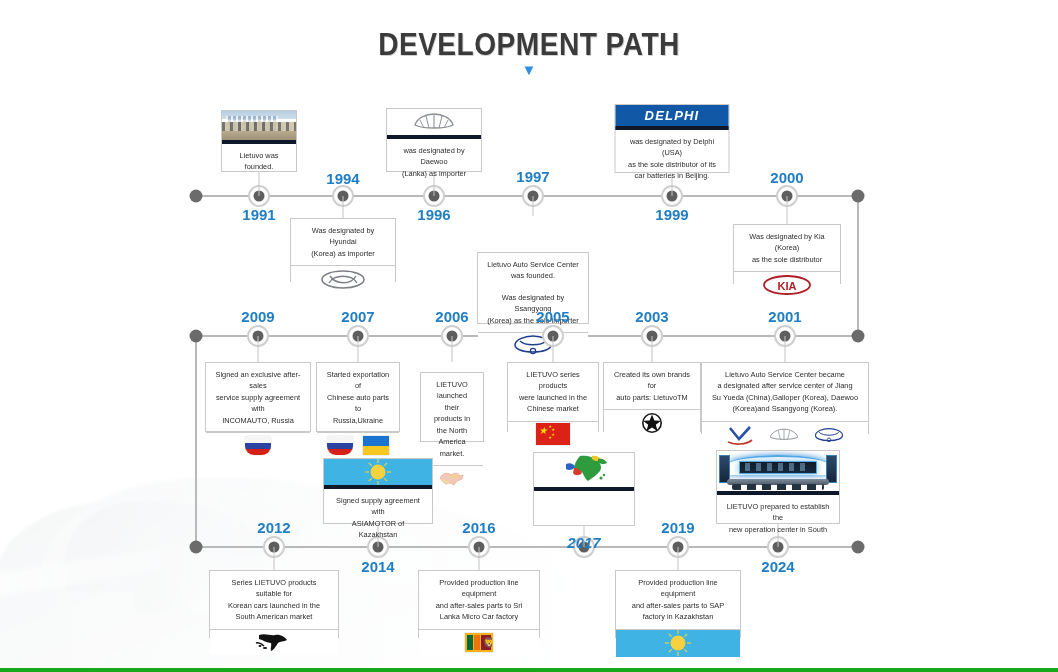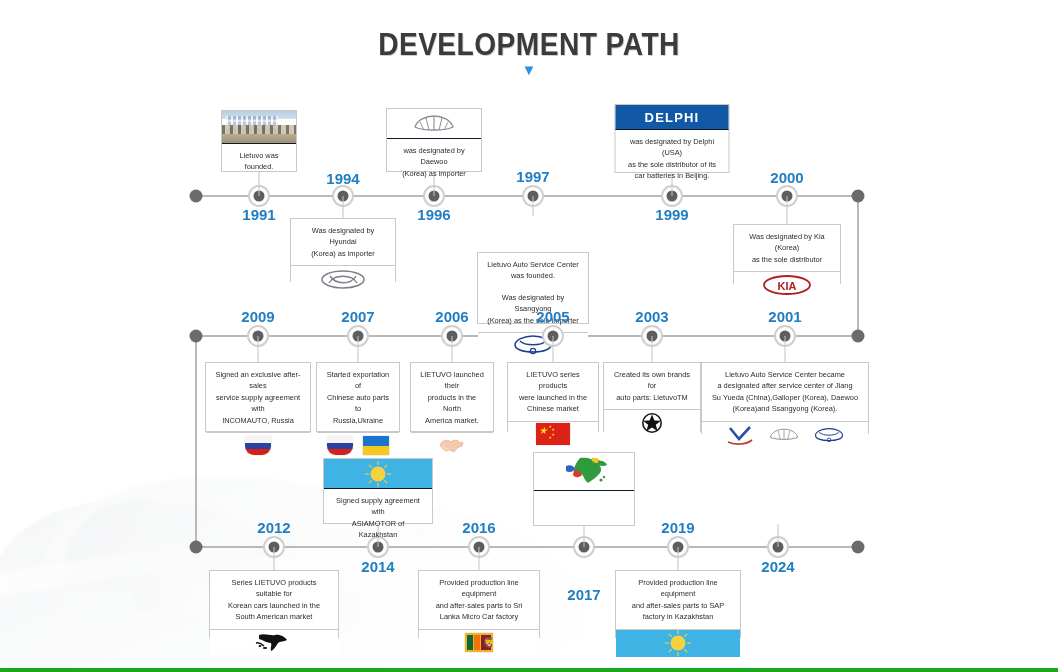--- a/index.html
+++ b/index.html
@@ -151,21 +151,21 @@
   }
   .card .txt.tight { line-height: 1.5; }
   .card .media {
     border-top: 1px solid #c9c9c9;
     display: flex; align-items: center; justify-content: center;
     gap: 10px;
     background: #fff;
     flex: 0 0 auto;
   }
   .card .media.top {
-    border-top: none; border-bottom: 1px solid #0f172a;
+    border-top: none; border-bottom: 4px solid #0f172a; font-style: italic;
   }
   .flag-ru { width: 26px; height: 19px; border-radius: 3px 3px 9px 9px; overflow: hidden; position: relative; box-shadow: 0 0 1px rgba(0,0,0,.4); }
   .flag-ru i { position: absolute; left: 0; width: 100%; height: 33.34%; display: block; }
   .flag-ru i:nth-child(1){ top: 0; background: #f5f5f5; }
   .flag-ru i:nth-child(2){ top: 33.33%; background: #2b43a0; }
   .flag-ru i:nth-child(3){ top: 66.66%; background: #d62015; }
 
   .flag-ua { width: 26px; height: 19px; overflow: hidden; position: relative; box-shadow: 0 0 1px rgba(0,0,0,.4); }
   .flag-ua i { position: absolute; left: 0; width: 100%; height: 50%; }
   .flag-ua i:nth-child(1){ top:0; background: #1b74d0; }
@@ -327,21 +327,21 @@
       <svg class="logo" width="44" height="22" viewBox="0 0 44 22">
         <path d="M22 3 C14 3, 5 7, 3 14 C10 18, 34 18, 41 14 C39 7, 30 3, 22 3 Z" fill="none" stroke="#8b8e94" stroke-width="1.3"></path>
         <path d="M22 4 L22 17" stroke="#8b8e94" stroke-width="1.1"></path>
         <path d="M14 5 L17 17" stroke="#8b8e94" stroke-width="1"></path>
         <path d="M30 5 L27 17" stroke="#8b8e94" stroke-width="1"></path>
         <path d="M8 9 L12 17" stroke="#8b8e94" stroke-width=".9"></path>
         <path d="M36 9 L32 17" stroke="#8b8e94" stroke-width=".9"></path>
       </svg>
     </div>
     <div class="txt">was designated by Daewoo
-(Korea) as importer</div>
+(Lanka) as importer</div>
   </div>
 
   <div class="node" style="left:533px; top:196px;"></div>
   <div class="year" style="left:533px; top:168px;">1997</div>
   <div class="stem" style="left:533px; top:196px; height:20px;"></div>
   <div class="card" style="left:533px; top:216px; width:112px; height:72px;margin-top:36px;">
     <div class="txt tight">Lietuvo Auto Service Center
 was founded.
 
 Was designated by Ssangyong
@@ -413,21 +413,21 @@
       <span class="flag-ua">
           <i></i>
           <i></i>
         </span>
     </div>
   </div>
 
   <div class="node" style="left:452px; top:336px;"></div>
   <div class="year" style="left:452px; top:308px;">2006</div>
   <div class="stem" style="left:452px; top:336px; height:26px;"></div>
-  <div class="card" style="left:452px; top:362px; width:84px; height:70px;">
+  <div class="card" style="left:452px; top:372px; width:64px; height:70px;">
     <div class="txt">LIETUVO launched their
 products in the North
 America market.</div>
     <div class="media" style="height:26px;">
       <svg class="map-sa" width="30" height="20" viewBox="0 0 30 20">
         <path d="M3 9 C5 4, 11 3, 14 6 C17 3, 22 4, 23 7 L26 6 L25 10 L20 12 L17 16 L13 14 L9 15 L5 12 Z" fill="#f2c9b8" stroke="#e8a98f" stroke-width=".7"></path>
         <path d="M14 6 C16 8, 19 8, 21 7" fill="none" stroke="#f0d27a" stroke-width="2"></path>
         <path d="M5 11 C8 12, 10 13, 12 14" fill="none" stroke="#f5dca0" stroke-width="2"></path>
       </svg>
     </div>
@@ -545,21 +545,21 @@
       <span class="flag-lk">
         <span class="grn"></span>
           <span class="org"></span>
           <span class="mar"></span>
         <span class="lion">🦁</span>
       </span>
     </div>
   </div>
 
   <div class="node" style="left:584px; top:547px;"></div>
-  <div class="year" style="left:584px; top:586px;">2017</div>
+  <div class="year" style="left:584px; top:534px;font-style:italic;">2017</div>
   <div class="stem" style="left:584px; top:526px; height:21px;"></div>
   <div class="card" style="left:584px; top:452px; width:102px; height:74px;">
     <div class="media top" style="height:38px;">
       <svg class="map-sa" width="60" height="32" viewBox="0 0 60 32">
         <path d="M26 2 C32 1, 40 3, 44 7 C47 10, 48 14, 46 17 C43 21, 38 24, 34 27 C31 25, 30 21, 28 18 C25 17, 22 16, 20 13 C21 9, 23 5, 26 2 Z" fill="#2e9b3e"></path>
         <path d="M12 10 C16 8, 20 10, 21 13 C19 16, 15 17, 12 15 Z" fill="#2b64c4"></path>
         <path d="M20 14 C24 14, 27 16, 28 19 C25 22, 21 22, 19 19 Z" fill="#d93b2b"></path>
         <path d="M38 2 C42 1, 46 3, 47 6 C44 8, 40 7, 38 5 Z" fill="#e8c72c"></path>
         <path d="M44 5 C48 4, 52 6, 53 9 C50 11, 46 10, 44 8 Z" fill="#2e9b3e"></path>
         <circle cx="47" cy="24" r="1.6" fill="#2e9b3e"></circle>
@@ -590,14 +590,26 @@
               <line x1="8.6" y1="21.4" x2="5.8" y2="24.2"></line>
           </g>
         </svg>
       </span>
     </div>
   </div>
 
   <div class="node" style="left:778px; top:547px;"></div>
   <div class="year" style="left:778px; top:558px;">2024</div>
   <div class="stem" style="left:778px; top:524px; height:23px;"></div>
+  <div class="card" style="left:778px; top:450px; width:124px; height:74px;">
+    <div class="media top photo-room" style="height:44px;">
+      <div class="arc"></div>
+        <div class="sideL"></div>
+        <div class="sideR"></div>
+      <div class="screen"></div>
+        <div class="desk"></div>
+        <div class="chairs"></div>
+    </div>
+    <div class="txt">LIETUVO prepared to establish the
+new operation center in South</div>
+  </div>
 
 </div>
 
 </body></html>

